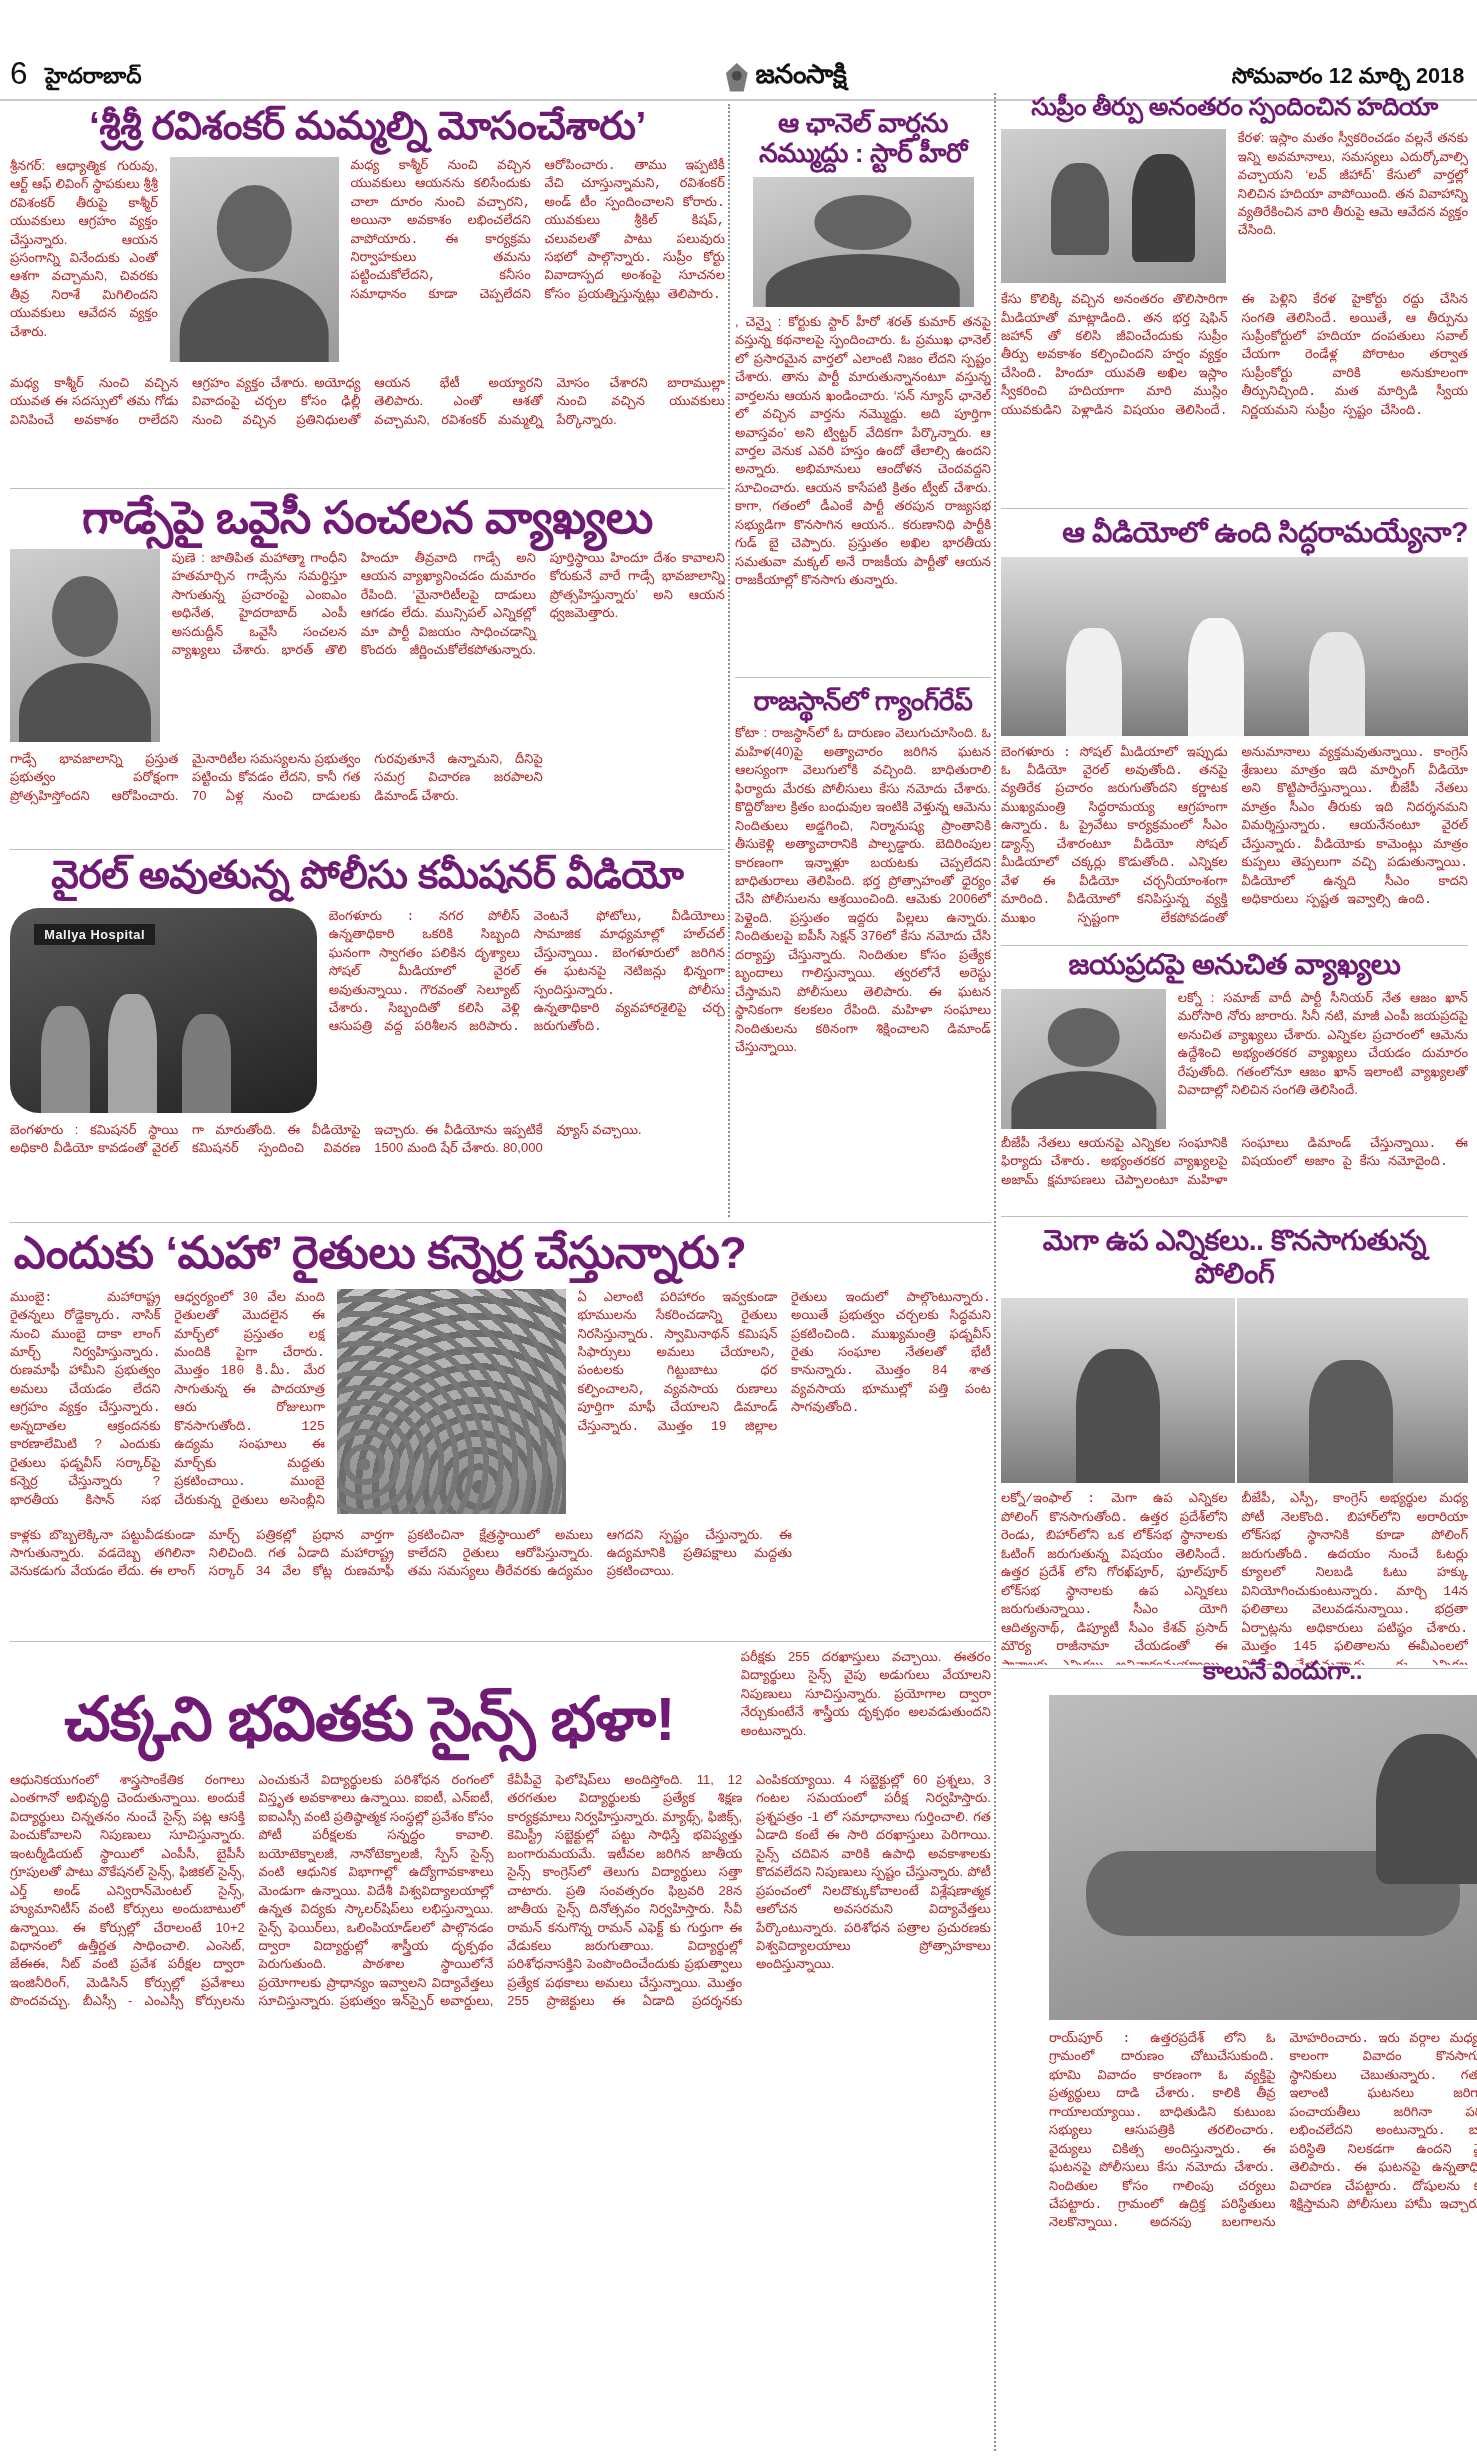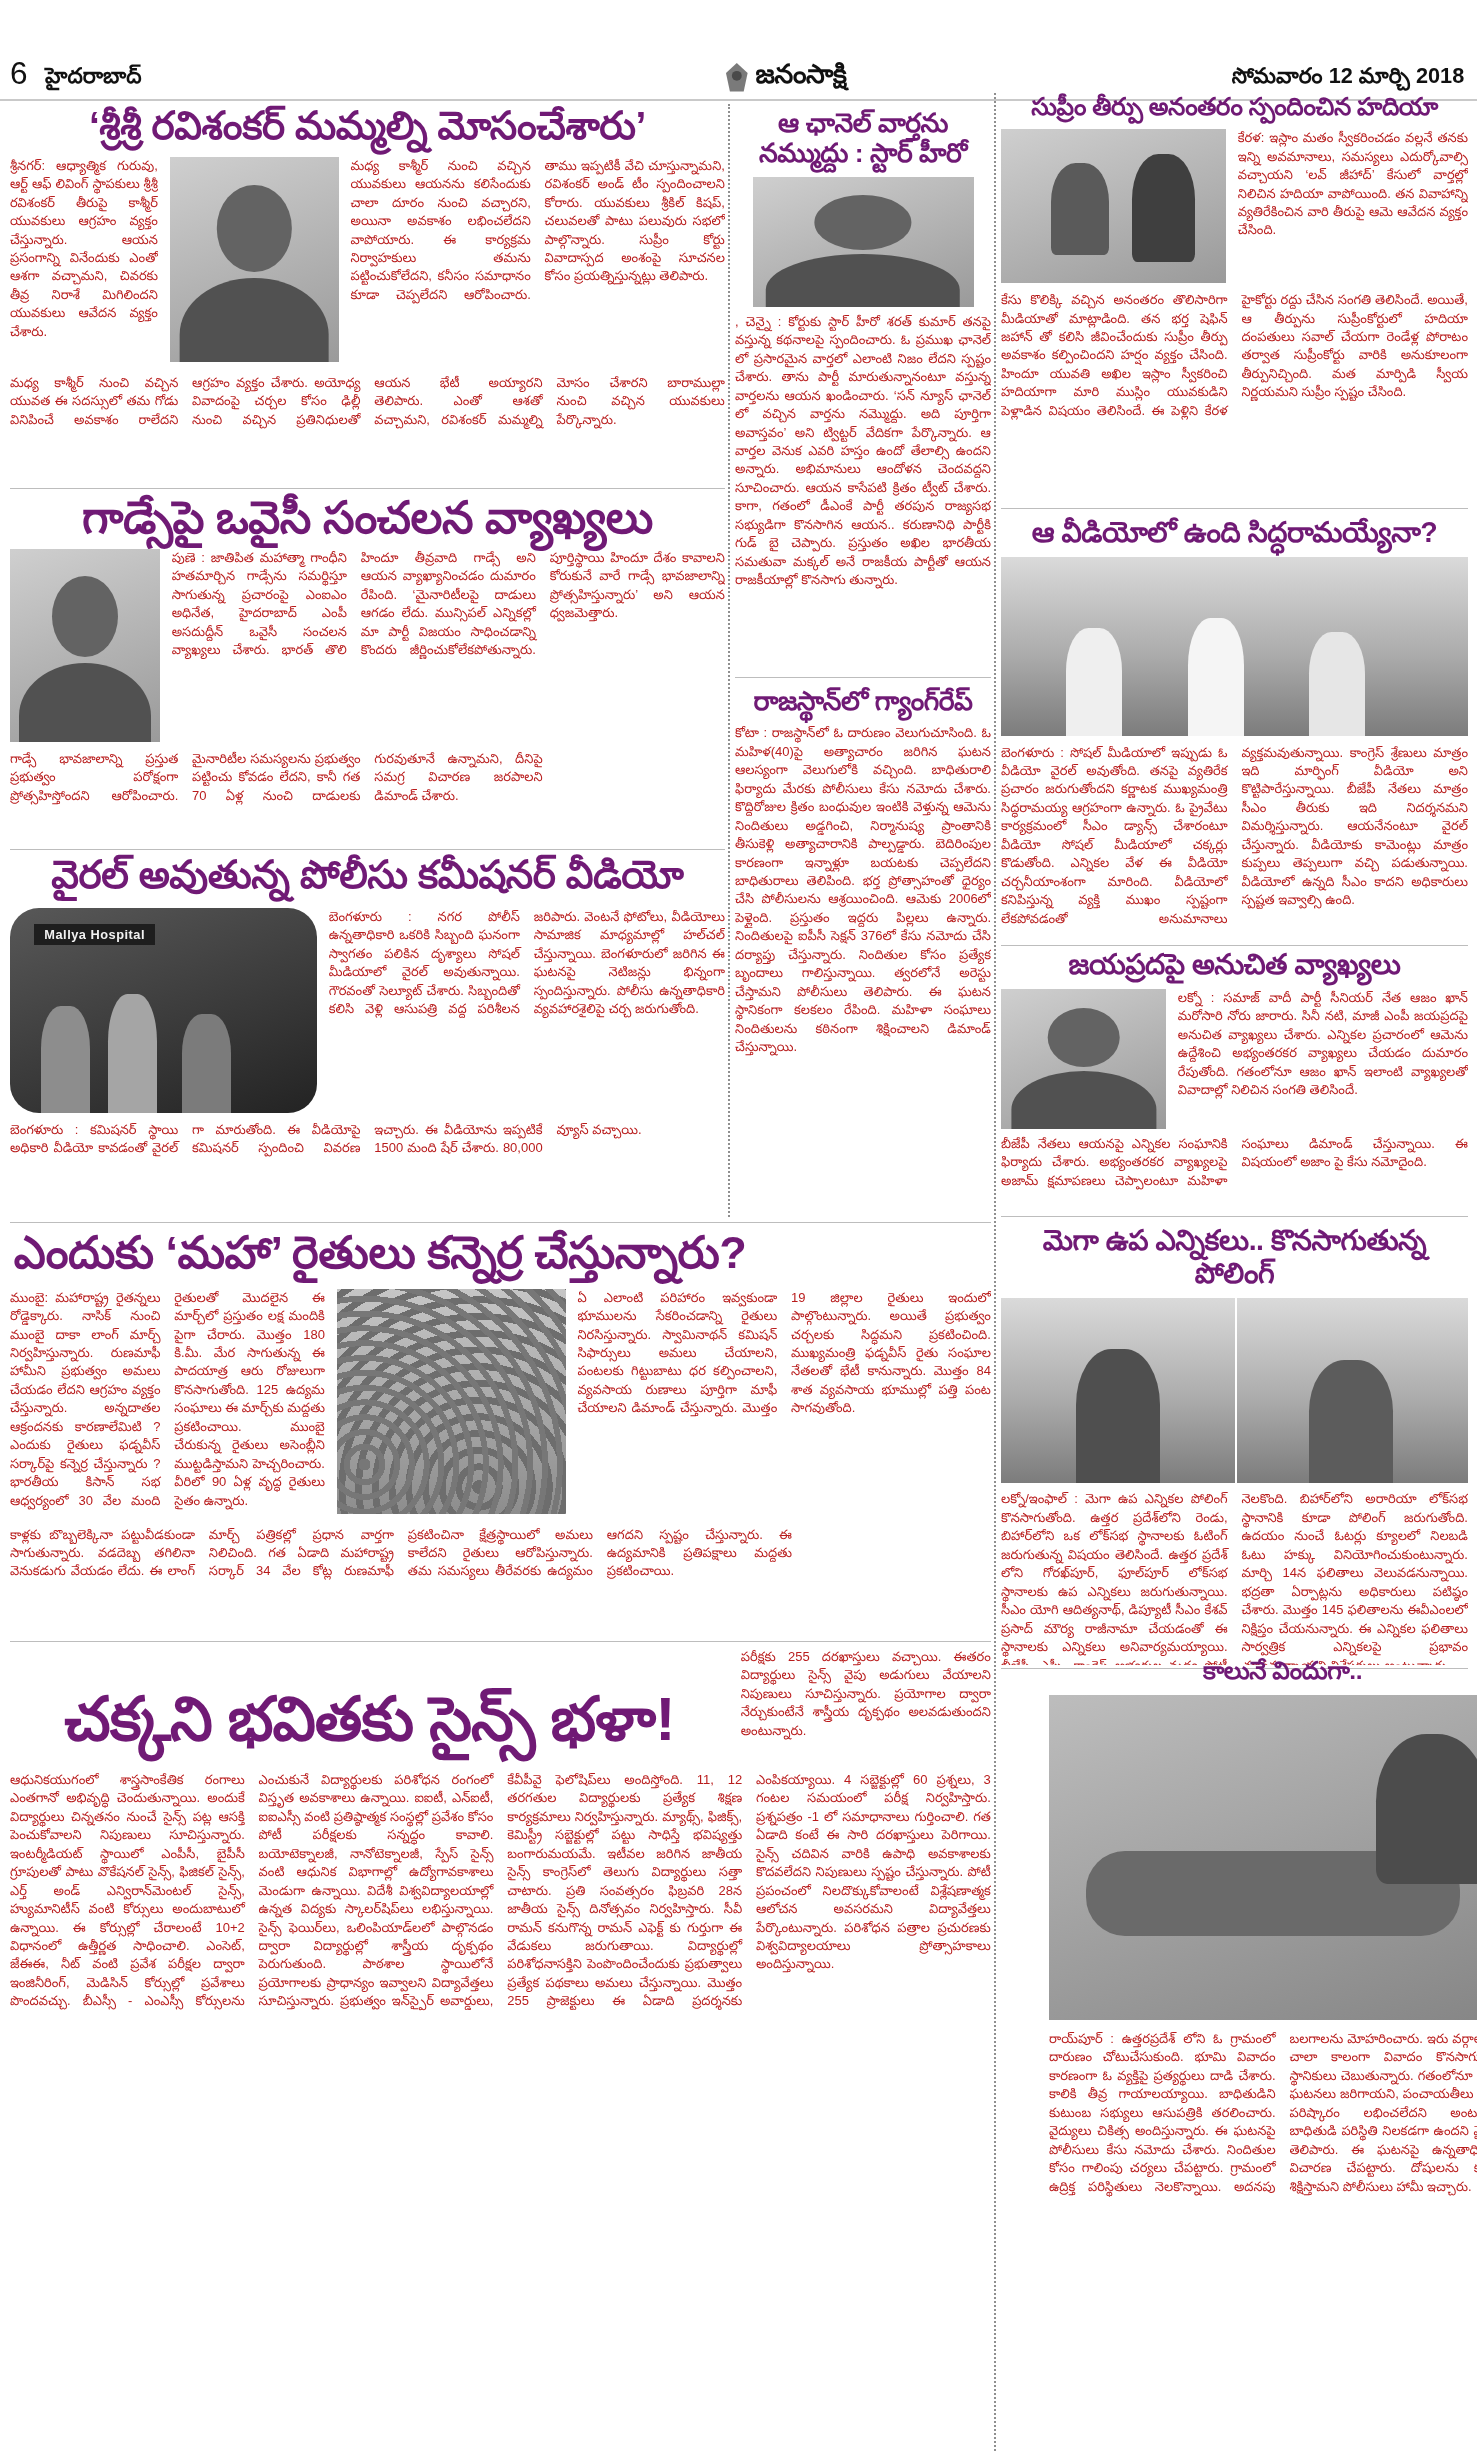--- a/index.html
+++ b/index.html
@@ -18,21 +18,21 @@
   .hdr .mast .mname{font-size:26.6px;font-weight:800;letter-spacing:-0.5px;}
   .hdr .date{position:absolute;right:13.8px;top:9.9px;font-size:21.7px;font-weight:700;}
   .hrule{position:absolute;background:#c9c9c9;height:2px;}
   .vdot{position:absolute;width:0;border-left:2px dotted #8f8f8f;}
   .thinrule{position:absolute;background:#bdbdbd;height:1px;}
 
   
   .art{position:absolute;overflow:hidden;}
   .hl{font-weight:800;text-align:center;color:#701a75;letter-spacing:-0.5px;line-height:1.15;}
   .body{font-size:13px;line-height:1.42;text-align:justify;color:#b91c1c;overflow:hidden;}
-  .cols2{column-count:2;column-gap:13.8px;}
+  .cols2{column-count:2;column-gap:13.8px;font-family:Liberation Mono, monospace;}
   .cols3{column-count:3;column-gap:13.8px;}
   .cols4{column-count:4;column-gap:13.8px;}
   .cols5{column-count:5;column-gap:13.8px;}
   .row{display:flex;gap:11.8px;}
   .flex1{flex:1;}
 
   
   .photo{position:relative;background:linear-gradient(160deg,#cfcfcf 0%,#9a9a9a 100%);overflow:hidden;flex-shrink:0;}
   .portrait::before{content:"";position:absolute;left:50%;top:14%;width:44%;height:42%;transform:translateX(-50%);
     background:#636363;border-radius:50%;}
@@ -155,21 +155,21 @@
   <div class="art" style="left:1001px;top:93px;width:467px;height:414px;">
     <div class="hl hl-sm">సుప్రీం తీర్పు అనంతరం స్పందించిన హదియా</div>
     <div class="row" style="margin-top:7.9px;height:154px;">
       <div class="photo duo" style="width:225px;height:154px;"></div>
       <div class="body flex1">కేరళ: ఇస్లాం మతం స్వీకరించడం వల్లనే తనకు ఇన్ని అవమానాలు, సమస్యలు ఎదుర్కోవాల్సి వచ్చాయని ‘లవ్ జీహాద్’ కేసులో వార్తల్లో నిలిచిన హదియా వాపోయింది. తన వివాహాన్ని వ్యతిరేకించిన వారి తీరుపై ఆమె ఆవేదన వ్యక్తం చేసింది.</div>
     </div>
     <div class="body cols2" style="margin-top:7.9px;height:197px;">కేసు కొలిక్కి వచ్చిన అనంతరం తొలిసారిగా మీడియాతో మాట్లాడింది. తన భర్త షెఫిన్ జహాన్ తో కలిసి జీవించేందుకు సుప్రీం తీర్పు అవకాశం కల్పించిందని హర్షం వ్యక్తం చేసింది. హిందూ యువతి అఖిల ఇస్లాం స్వీకరించి హదియాగా మారి ముస్లిం యువకుడిని పెళ్లాడిన విషయం తెలిసిందే. ఈ పెళ్లిని కేరళ హైకోర్టు రద్దు చేసిన సంగతి తెలిసిందే. అయితే, ఆ తీర్పును సుప్రీంకోర్టులో హదియా దంపతులు సవాల్ చేయగా రెండేళ్ల పోరాటం తర్వాత సుప్రీంకోర్టు వారికి అనుకూలంగా తీర్పునిచ్చింది. మత మార్పిడి స్వీయ నిర్ణయమని సుప్రీం స్పష్టం చేసింది.</div>
   </div>
 
   <div class="art" style="left:1001px;top:512px;width:467px;height:431px;">
-    <div class="hl hl-r" style="padding-top:3.9px;">ఆ వీడియోలో ఉంది సిద్ధరామయ్యేనా?</div>
+    <div class="hl hl-r" style="padding-top:3.9px;text-align:right;">ఆ వీడియోలో ఉంది సిద్ధరామయ్యేనా?</div>
     <div class="photo scene" style="width:467px;height:179px;margin-top:7.9px;">
       <div style="position:absolute;left:14%;bottom:0;width:12%;height:60%;background:#efefef;border-radius:40% 40% 0 0;"></div>
       <div style="position:absolute;left:40%;bottom:0;width:12%;height:66%;background:#f5f5f5;border-radius:40% 40% 0 0;"></div>
       <div style="position:absolute;left:66%;bottom:0;width:12%;height:58%;background:#e6e6e6;border-radius:40% 40% 0 0;"></div>
     </div>
     <div class="body cols2" style="margin-top:7.9px;height:193px;">బెంగళూరు : సోషల్ మీడియాలో ఇప్పుడు ఓ వీడియో వైరల్ అవుతోంది. తనపై వ్యతిరేక ప్రచారం జరుగుతోందని కర్ణాటక ముఖ్యమంత్రి సిద్ధరామయ్య ఆగ్రహంగా ఉన్నారు. ఓ ప్రైవేటు కార్యక్రమంలో సీఎం డ్యాన్స్ చేశారంటూ వీడియో సోషల్ మీడియాలో చక్కర్లు కొడుతోంది. ఎన్నికల వేళ ఈ వీడియో చర్చనీయాంశంగా మారింది. వీడియోలో కనిపిస్తున్న వ్యక్తి ముఖం స్పష్టంగా లేకపోవడంతో అనుమానాలు వ్యక్తమవుతున్నాయి. కాంగ్రెస్ శ్రేణులు మాత్రం ఇది మార్ఫింగ్ వీడియో అని కొట్టిపారేస్తున్నాయి. బీజేపీ నేతలు మాత్రం సీఎం తీరుకు ఇది నిదర్శనమని విమర్శిస్తున్నారు. ఆయనేనంటూ వైరల్ చేస్తున్నారు. వీడియోకు కామెంట్లు మాత్రం కుప్పలు తెప్పలుగా వచ్చి పడుతున్నాయి. వీడియోలో ఉన్నది సీఎం కాదని అధికారులు స్పష్టత ఇవ్వాల్సి ఉంది.</div>
   </div>
 
   <div class="art" style="left:1001px;top:948px;width:467px;height:266px;">
     <div class="hl hl-r">జయప్రదపై అనుచిత వ్యాఖ్యలు</div>

